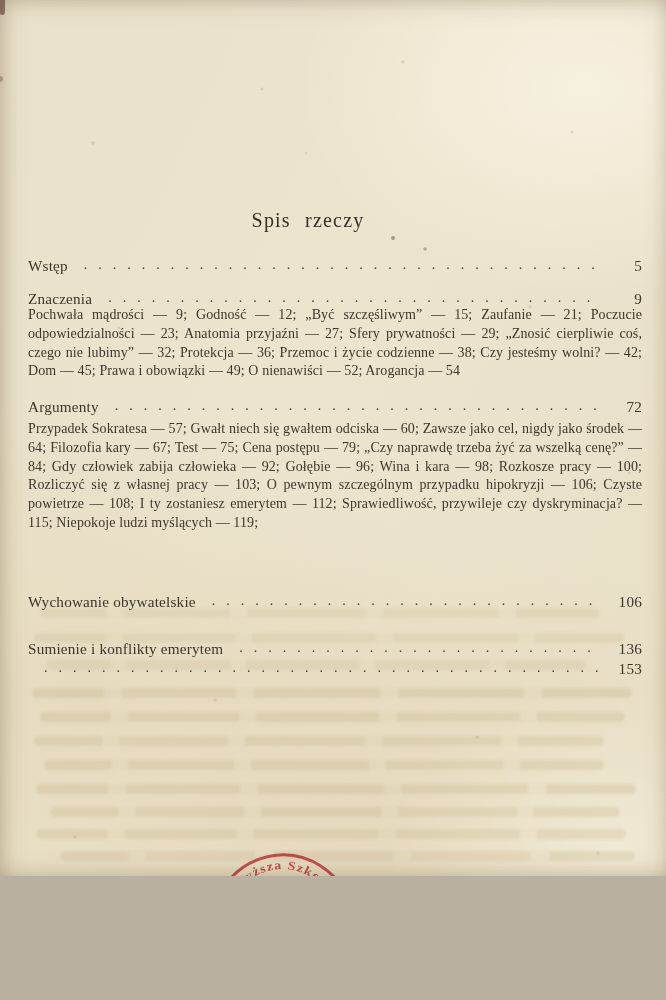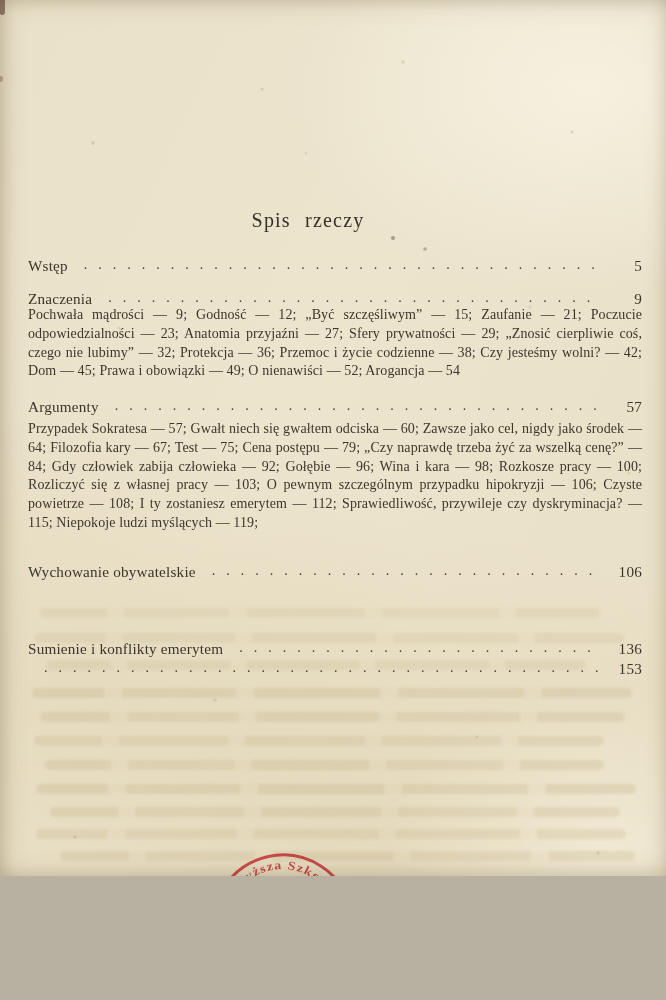--- a/index.html
+++ b/index.html
@@ -110,26 +110,26 @@
     <span class="lbl">Znaczenia</span>
     <span class="dots">....................................................</span>
     <span class="pg">9</span>
   </div>
 
   <div class="para" style="top:306px">Pochwała mądrości — 9; Godność — 12; „Być szczęśliwym” — 15; Zaufanie — 21; Poczucie odpowiedzialności — 23; Anatomia przyjaźni — 27; Sfery prywatności — 29; „Znosić cierpliwie coś, czego nie lubimy” — 32; Protekcja — 36; Przemoc i życie codzienne — 38; Czy jesteśmy wolni? — 42; Dom — 45; Prawa i obowiązki — 49; O nienawiści — 52; Arogancja — 54</div>
 
   <div class="row" style="top:398px">
     <span class="lbl">Argumenty</span>
     <span class="dots">....................................................</span>
-    <span class="pg">57</span>
+    <span class="pg">72</span>
   </div>
 
   <div class="para" style="top:420px">Przypadek Sokratesa — 57; Gwałt niech się gwałtem odciska — 60; Zawsze jako cel, nigdy jako środek — 64; Filozofia kary — 67; Test — 75; Cena postępu — 79; „Czy naprawdę trzeba żyć za wszelką cenę?” — 84; Gdy człowiek zabija człowieka — 92; Gołębie — 96; Wina i kara — 98; Rozkosze pracy — 100; Rozliczyć się z własnej pracy — 103; O pewnym szczególnym przypadku hipokryzji — 106; Czyste powietrze — 108; I ty zostaniesz emerytem — 112; Sprawiedliwość, przywileje czy dyskryminacja? — 115; Niepokoje ludzi myślących — 119;</div>
 
-  <div class="row" style="top:563px">
+  <div class="row" style="top:593px">
     <span class="lbl">Wychowanie obywatelskie</span>
     <span class="dots">....................................................</span>
     <span class="pg">106</span>
   </div>
 
 
   <div class="row" style="top:640px">
     <span class="lbl">Sumienie i konflikty emerytem</span>
     <span class="dots">....................................................</span>
     <span class="pg">136</span>

